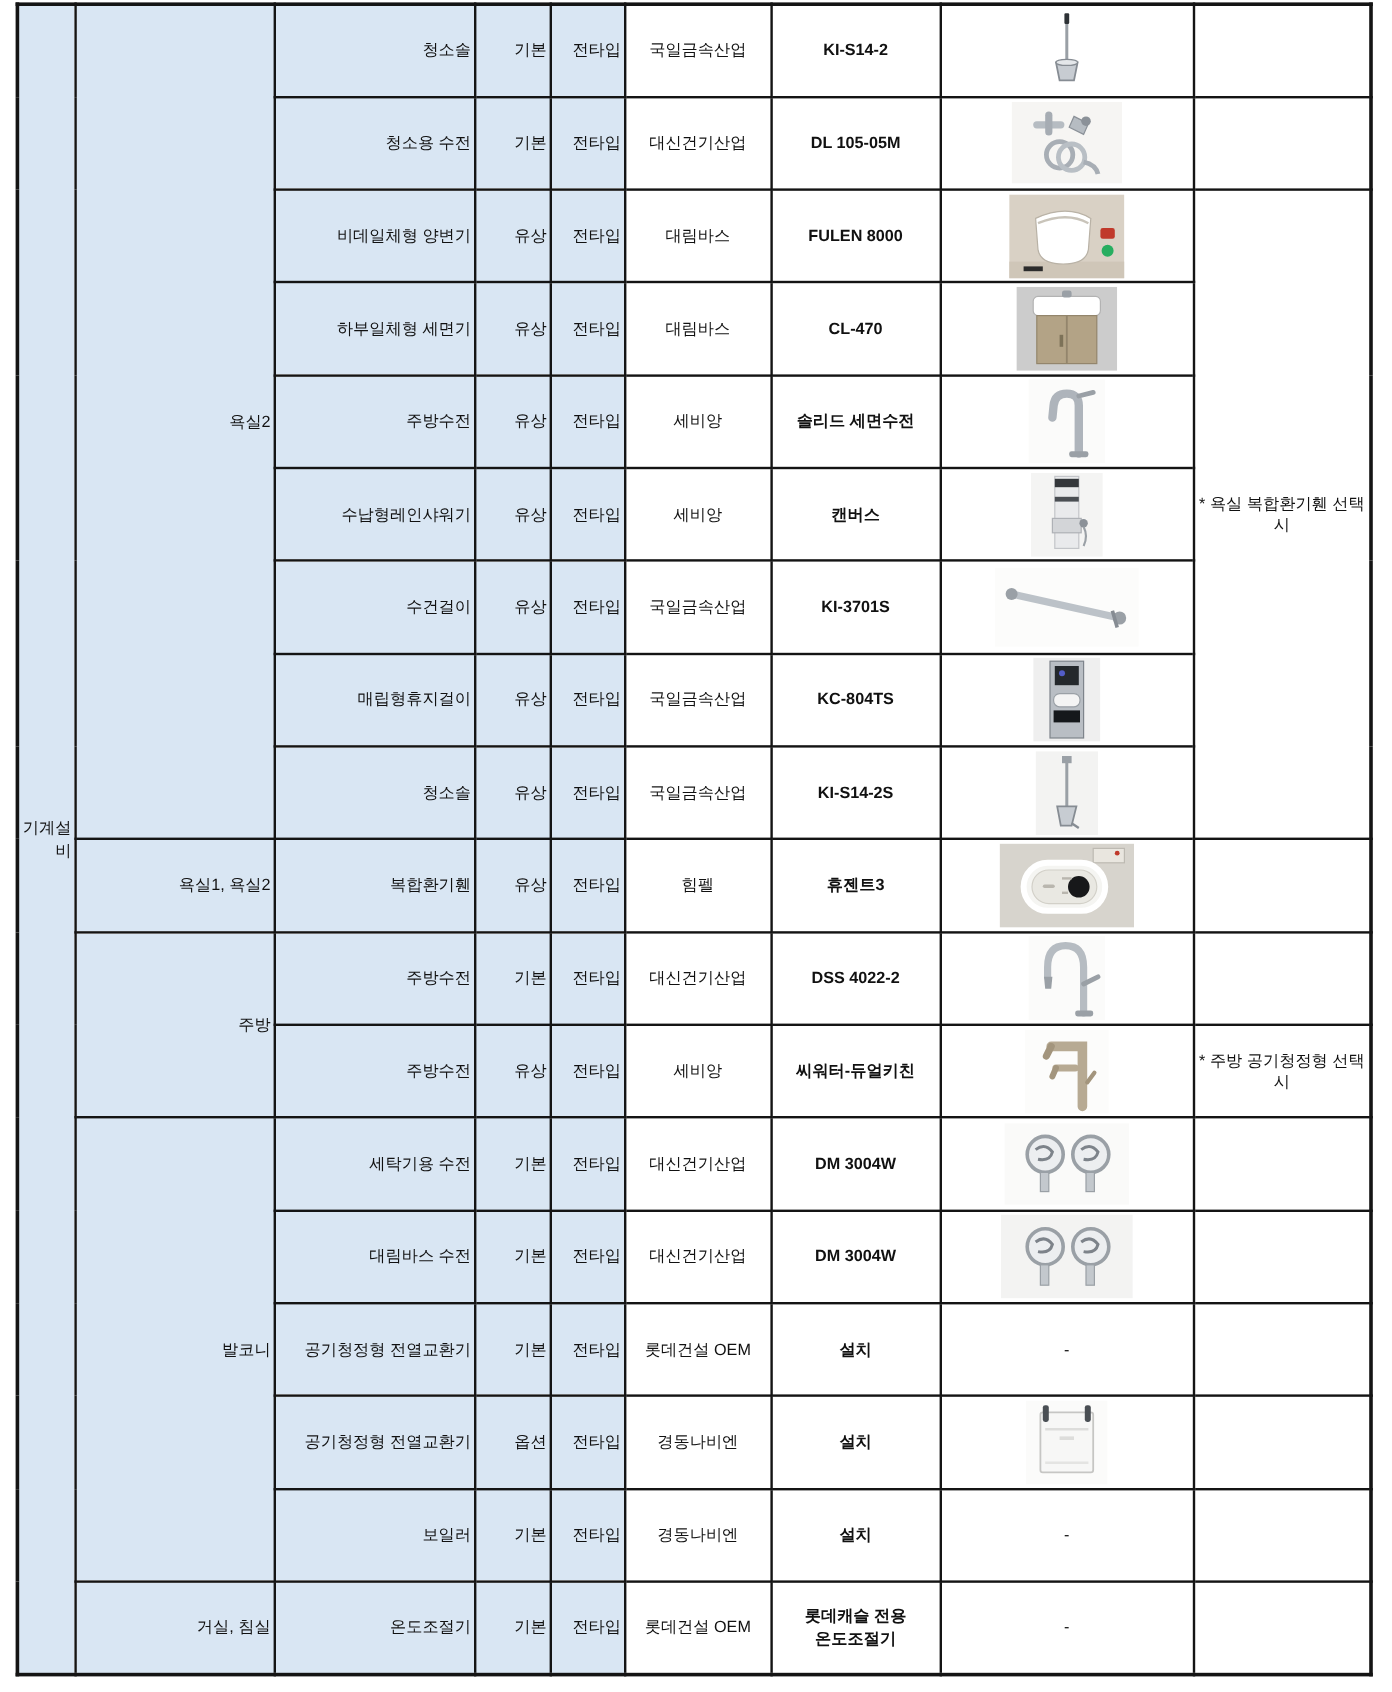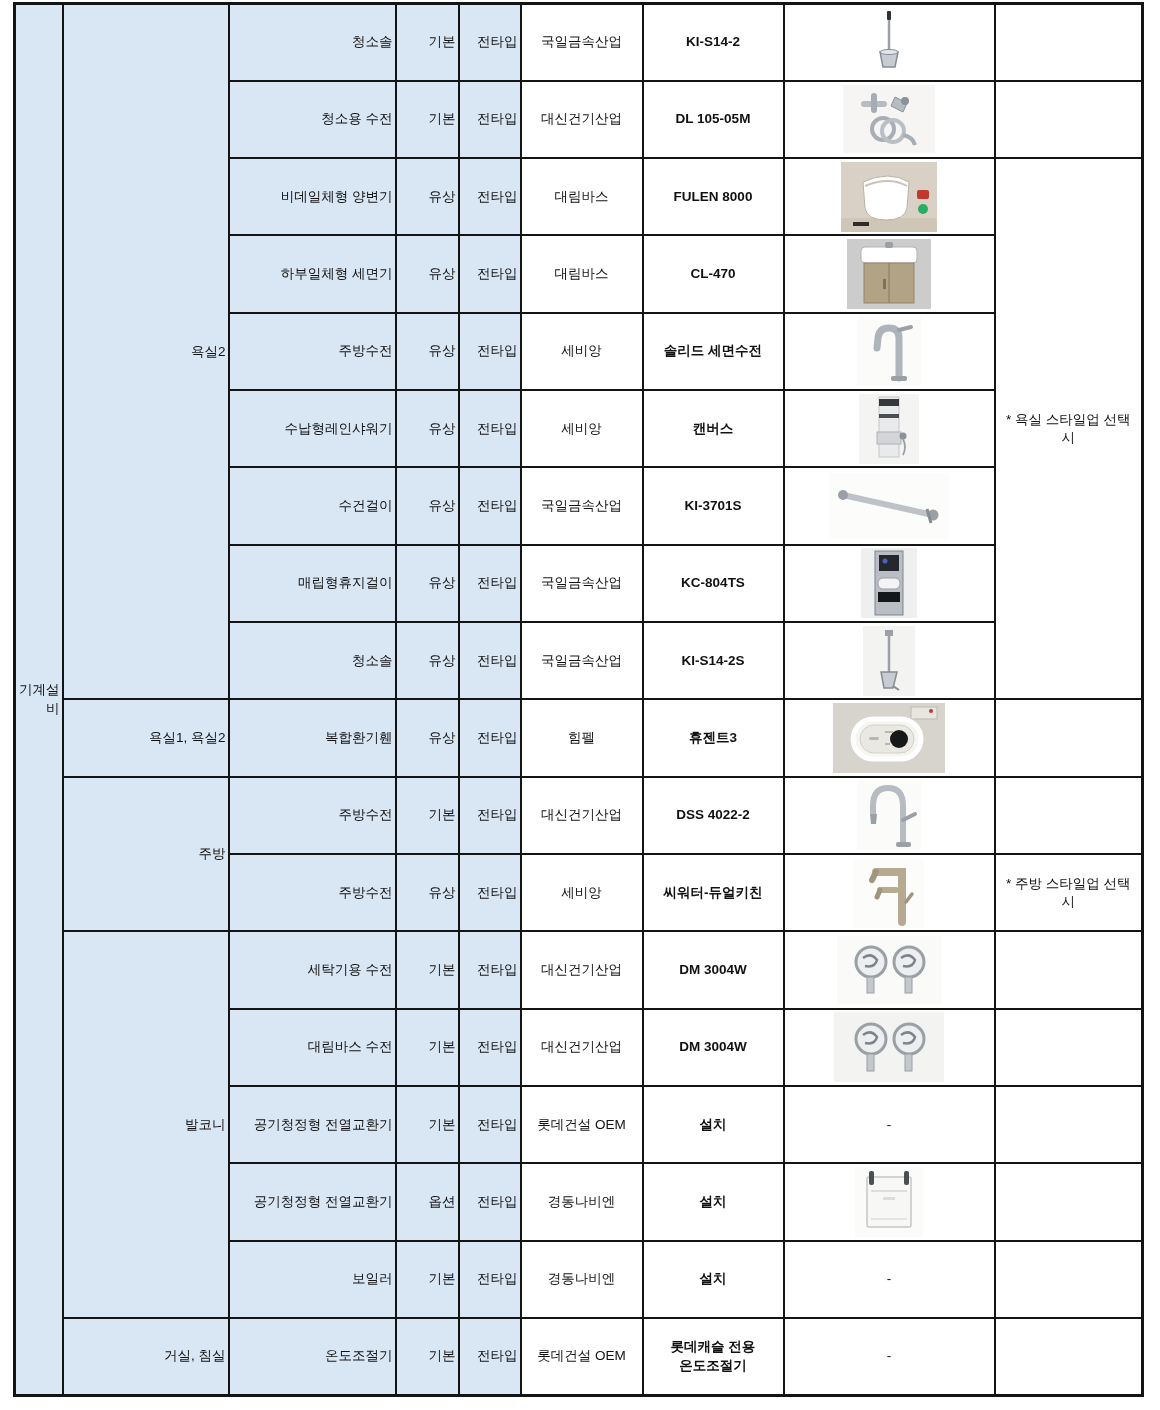--- a/index.html
+++ b/index.html
@@ -90,21 +90,21 @@
       <rect x="0" y="0" width="96" height="70" fill="#d9d1c5"></rect>
       <rect x="0" y="56" width="96" height="14" fill="#cfc6b8"></rect>
       <path d="M22 20 q26 -12 46 0 l-2 26 q-2 12 -21 12 q-19 0 -21 -12 z" fill="#ffffff" stroke="#b9b2a6" stroke-width="1"></path>
       <path d="M24 24 q24 -10 42 0" fill="none" stroke="#c9c4ba" stroke-width="2"></path>
       <rect x="76" y="28" width="12" height="9" rx="2" fill="#c0392b"></rect>
       <circle cx="82" cy="47" r="5" fill="#27ae60"></circle>
       <rect x="12" y="60" width="16" height="4" fill="#2c2c2c"></rect>
     </svg>
           </div>
         </td>
-  <td class="w note" rowspan="7">* 욕실 스타일업 선택 시</td>
+  <td class="w note" rowspan="7">* 욕실 복합환기휀 선택 시</td>
 </tr>
 
 <tr>
   <td class="b">하부일체형 세면기</td>
   <td class="b">유상</td>
   <td class="b">전타입</td>
   <td class="w">대림바스</td>
   <td class="w model">CL-470</td>
   <td class="w">
           <div class="ph">
@@ -274,21 +274,21 @@
     <svg width="70" height="70" viewBox="0 0 70 70">
       <rect x="0" y="0" width="70" height="70" fill="#fcfcfb"></rect>
       <path d="M22 14 H48 V64" fill="none" stroke="#b7aa93" stroke-width="8" stroke-linecap="round"></path>
       <path d="M22 14 l-4 8" stroke="#a3957d" stroke-width="6" stroke-linecap="round"></path>
       <path d="M26 32 H42" fill="none" stroke="#b7aa93" stroke-width="6" stroke-linecap="round"></path>
       <path d="M26 32 l-3 7" stroke="#a3957d" stroke-width="5" stroke-linecap="round"></path>
       <line x1="52" y1="44" x2="58" y2="36" stroke="#a3957d" stroke-width="3.5" stroke-linecap="round"></line>
     </svg>
           </div>
         </td>
-  <td class="w note">* 주방 스타일업 선택 시</td>
+  <td class="w note">* 주방 공기청정형 선택 시</td>
 </tr>
 
 <tr>
   <td class="b" rowspan="5">발코니</td>
   <td class="b">세탁기용 수전</td>
   <td class="b">기본</td>
   <td class="b">전타입</td>
   <td class="w">대신건기산업</td>
   <td class="w model">DM 3004W</td>
   <td class="w">

